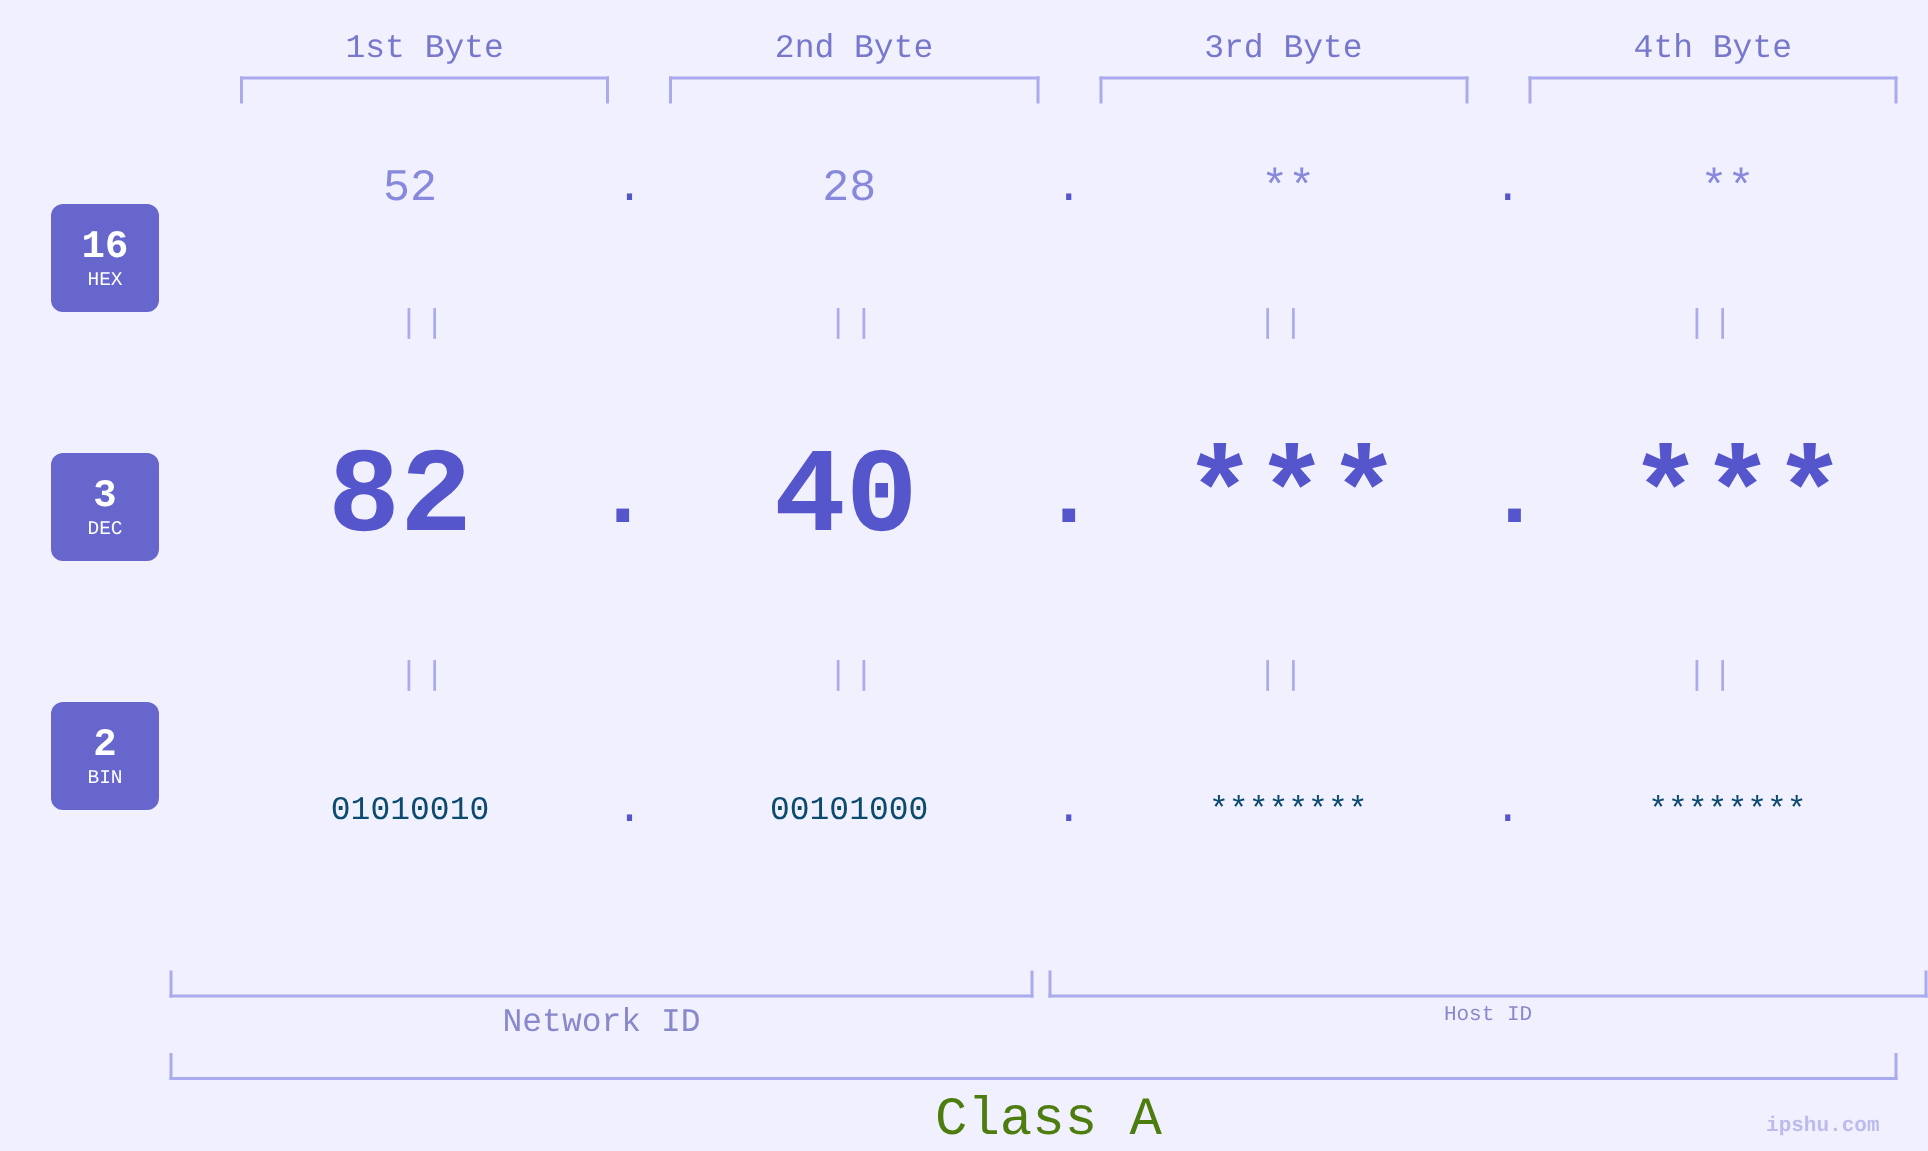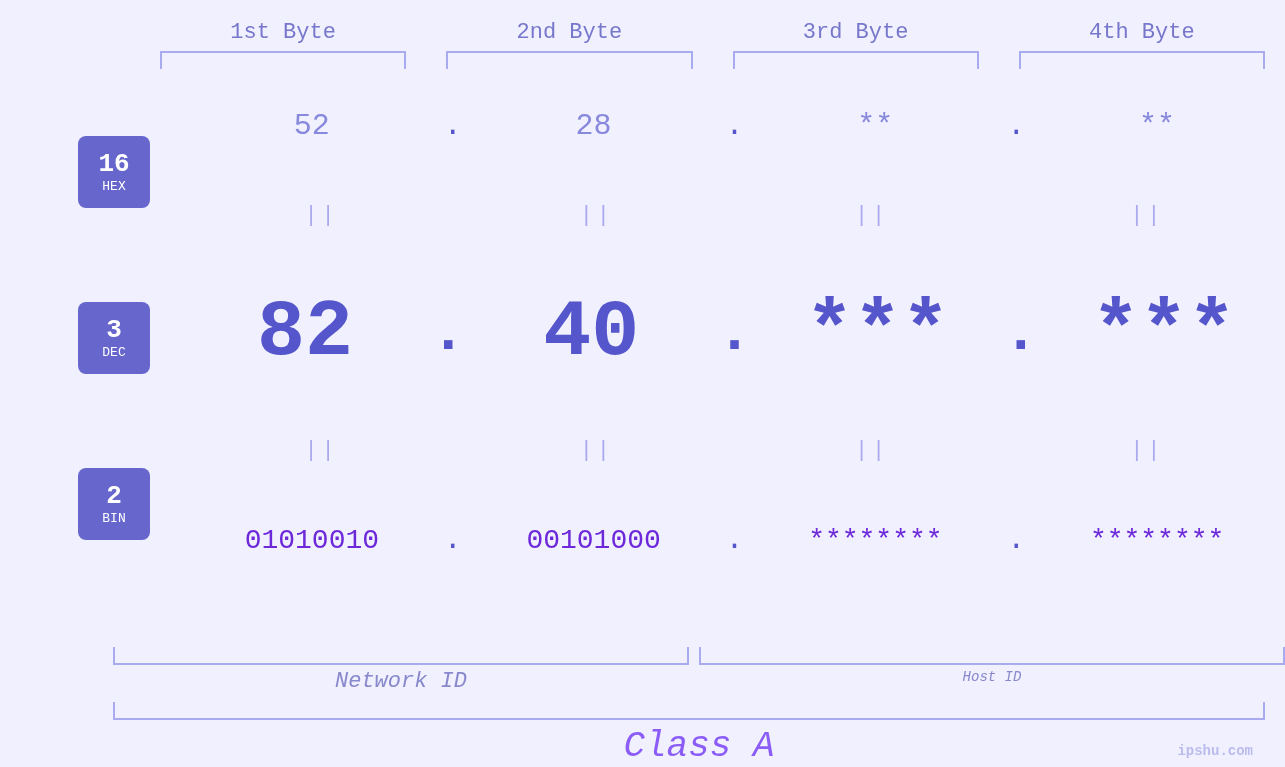--- a/index.html
+++ b/index.html
@@ -65,21 +65,20 @@
     }
 
     
     .badge-column {
       width: 140px;
       display: flex;
       flex-direction: column;
       align-items: center;
       justify-content: space-around;
       padding: 10px 0 60px 0;
-      margin-left: 44px;
     }
 
     .badge {
       width: 72px;
       height: 72px;
       background: #6666cc;
       border-radius: 8px;
       display: flex;
       flex-direction: column;
       align-items: center;
@@ -130,22 +129,22 @@
       font-weight: bold;
       color: #5555cc;
     }
 
     .byte-value.medium {
       font-size: 30px;
       color: #8888dd;
     }
 
     .byte-value.small {
-      font-size: 28px;
-      color: #6d28d9;
+      font-size: 22px;
+      color: #0c4a6e;
     }
 
     .dot {
       color: #5555cc;
       font-size: 30px;
       padding: 0 4px;
     }
 
     .dot.large {
       font-size: 60px;
@@ -169,21 +168,20 @@
       color: #aaaaee;
       font-size: 22px;
       letter-spacing: 4px;
     }
 
     
     .bottom-section {
       width: 100%;
       position: relative;
       padding-left: 113px;
-      font-style: italic;
     }
 
     
     .id-brackets {
       display: flex;
       width: 100%;
     }
 
     .network-bracket {
       width: calc(50% - 10px);
@@ -231,21 +229,21 @@
 
     .big-bracket {
       height: 18px;
       border-bottom: 2px solid #aaaaee;
       border-left: 2px solid #aaaaee;
       border-right: 2px solid #aaaaee;
     }
 
     .class-label {
       text-align: center;
-      color: #8b5cf6;
+      color: #4d7c0f;
       font-size: 36px;
       margin-top: 6px;
     }
 
     .watermark {
       position: absolute;
       bottom: 8px;
       right: 32px;
       color: #bbbbee;
       font-size: 14px;

